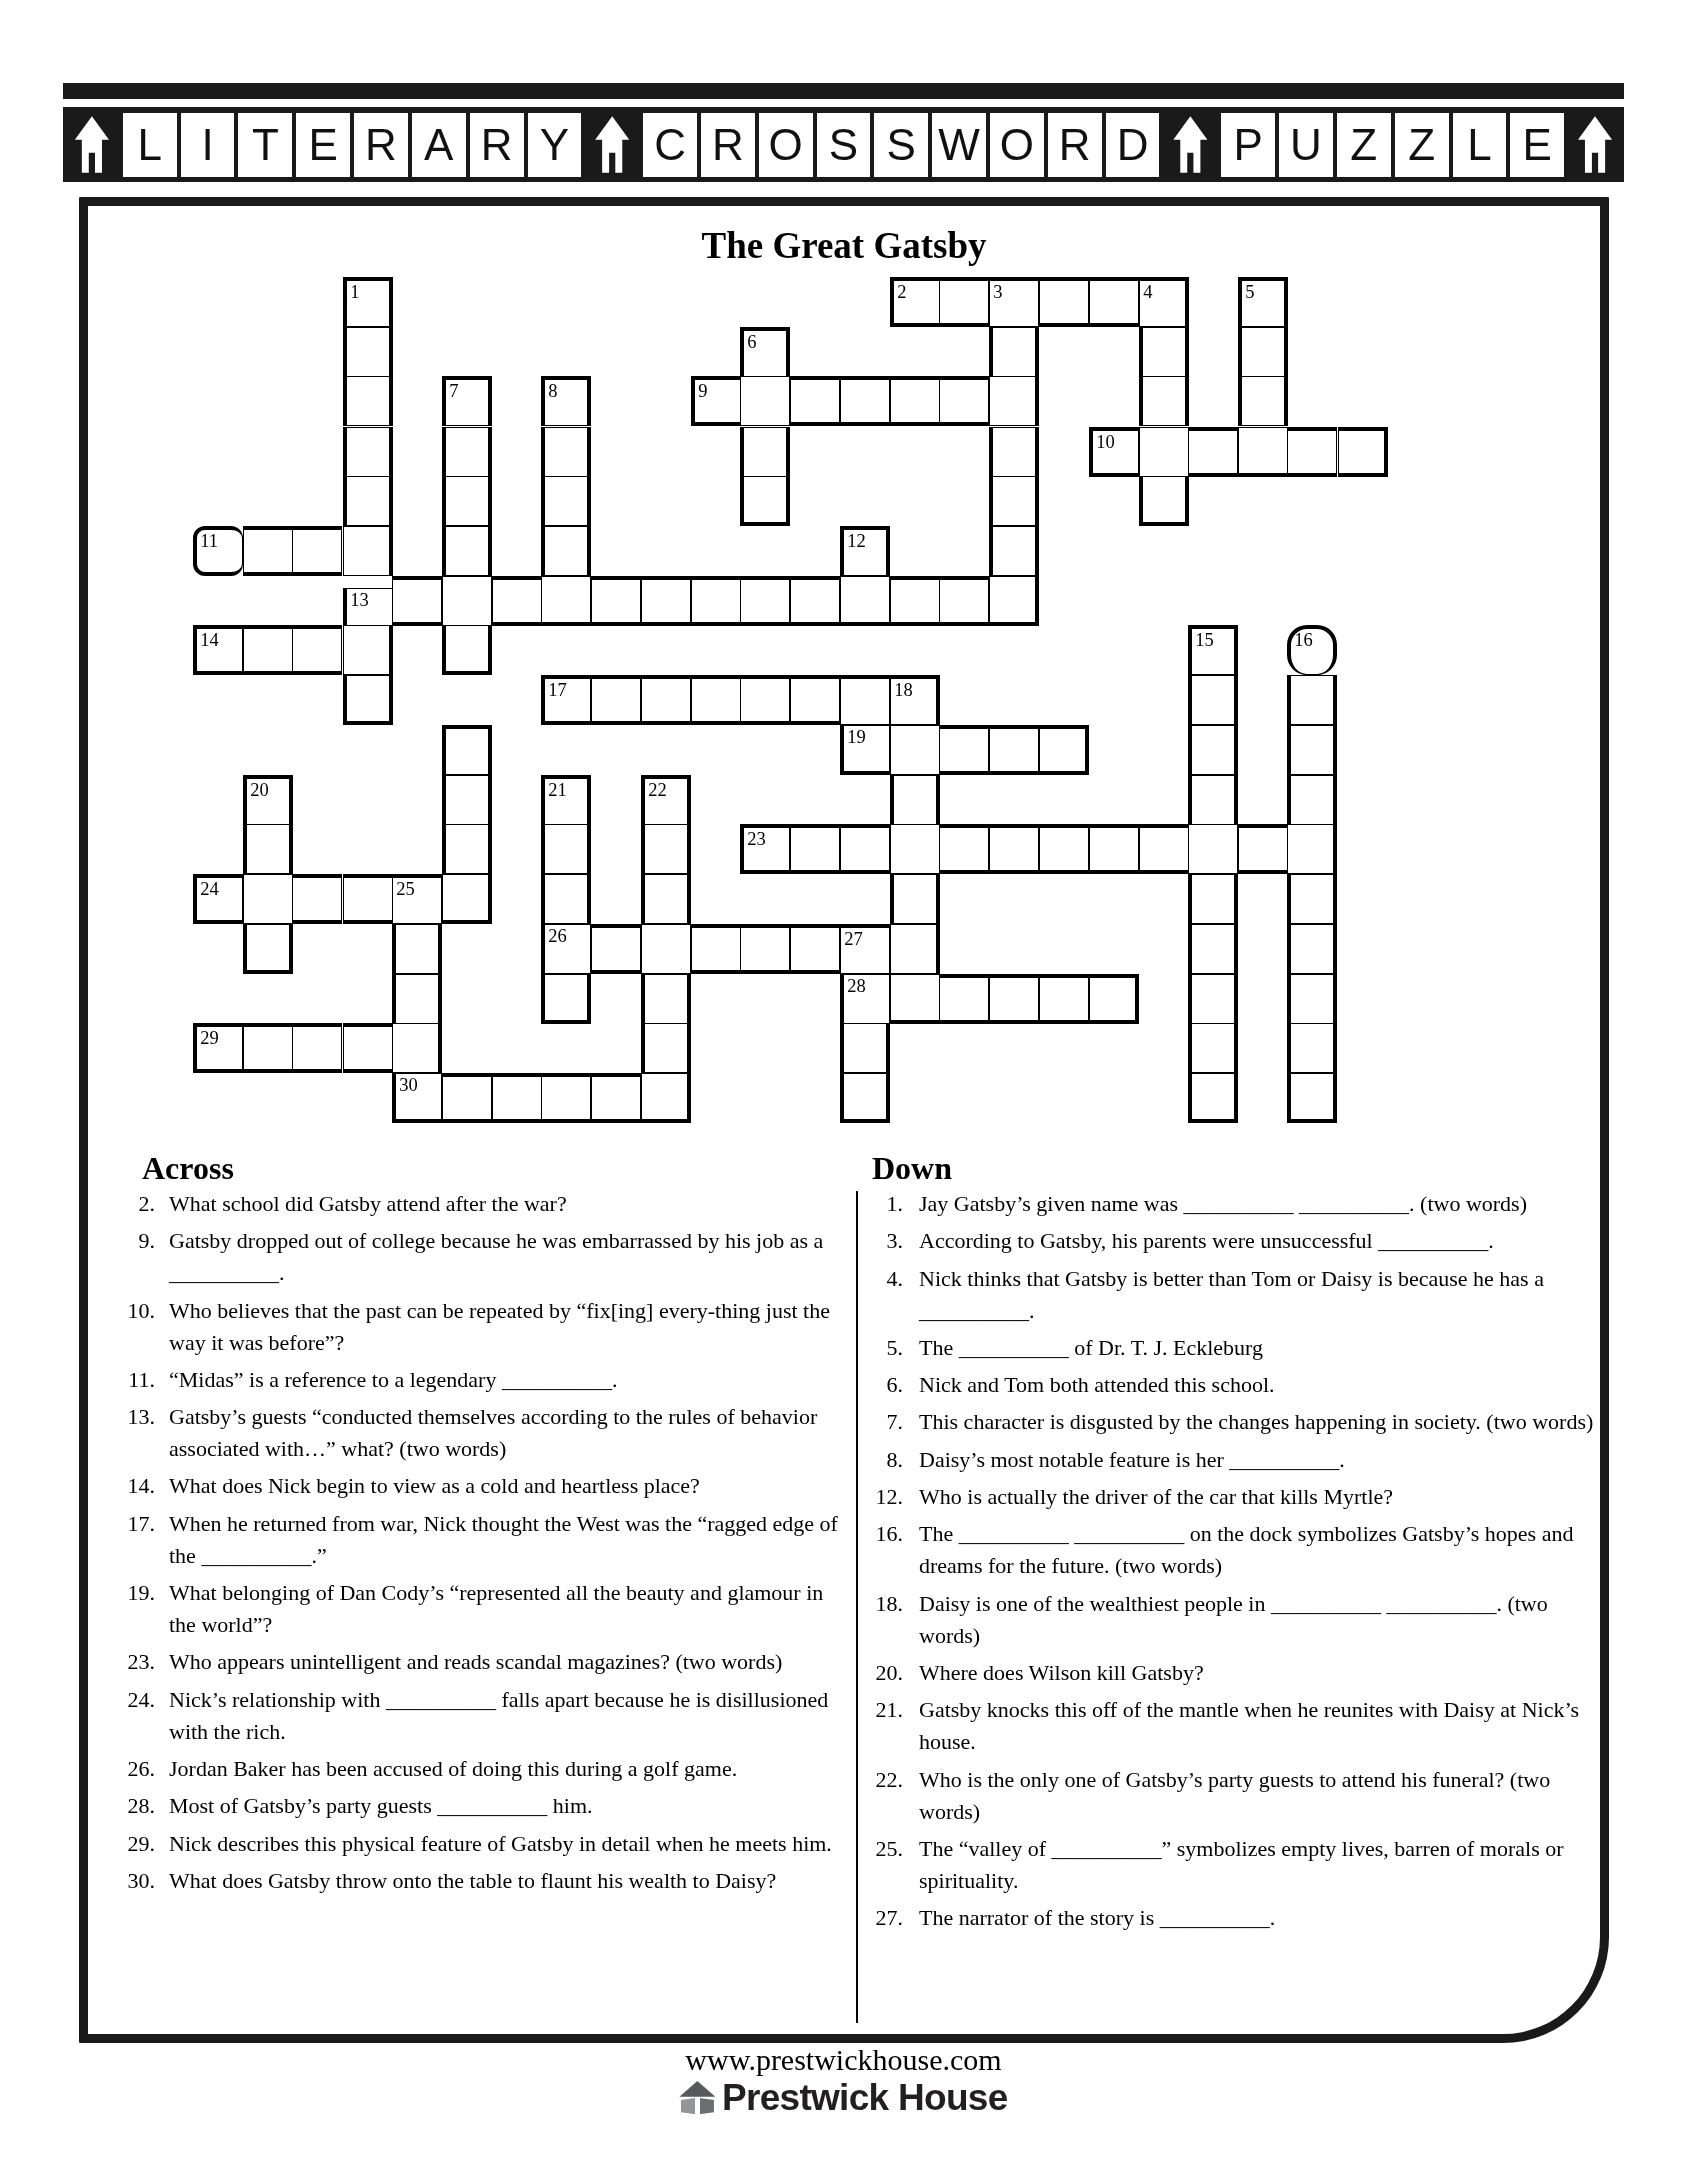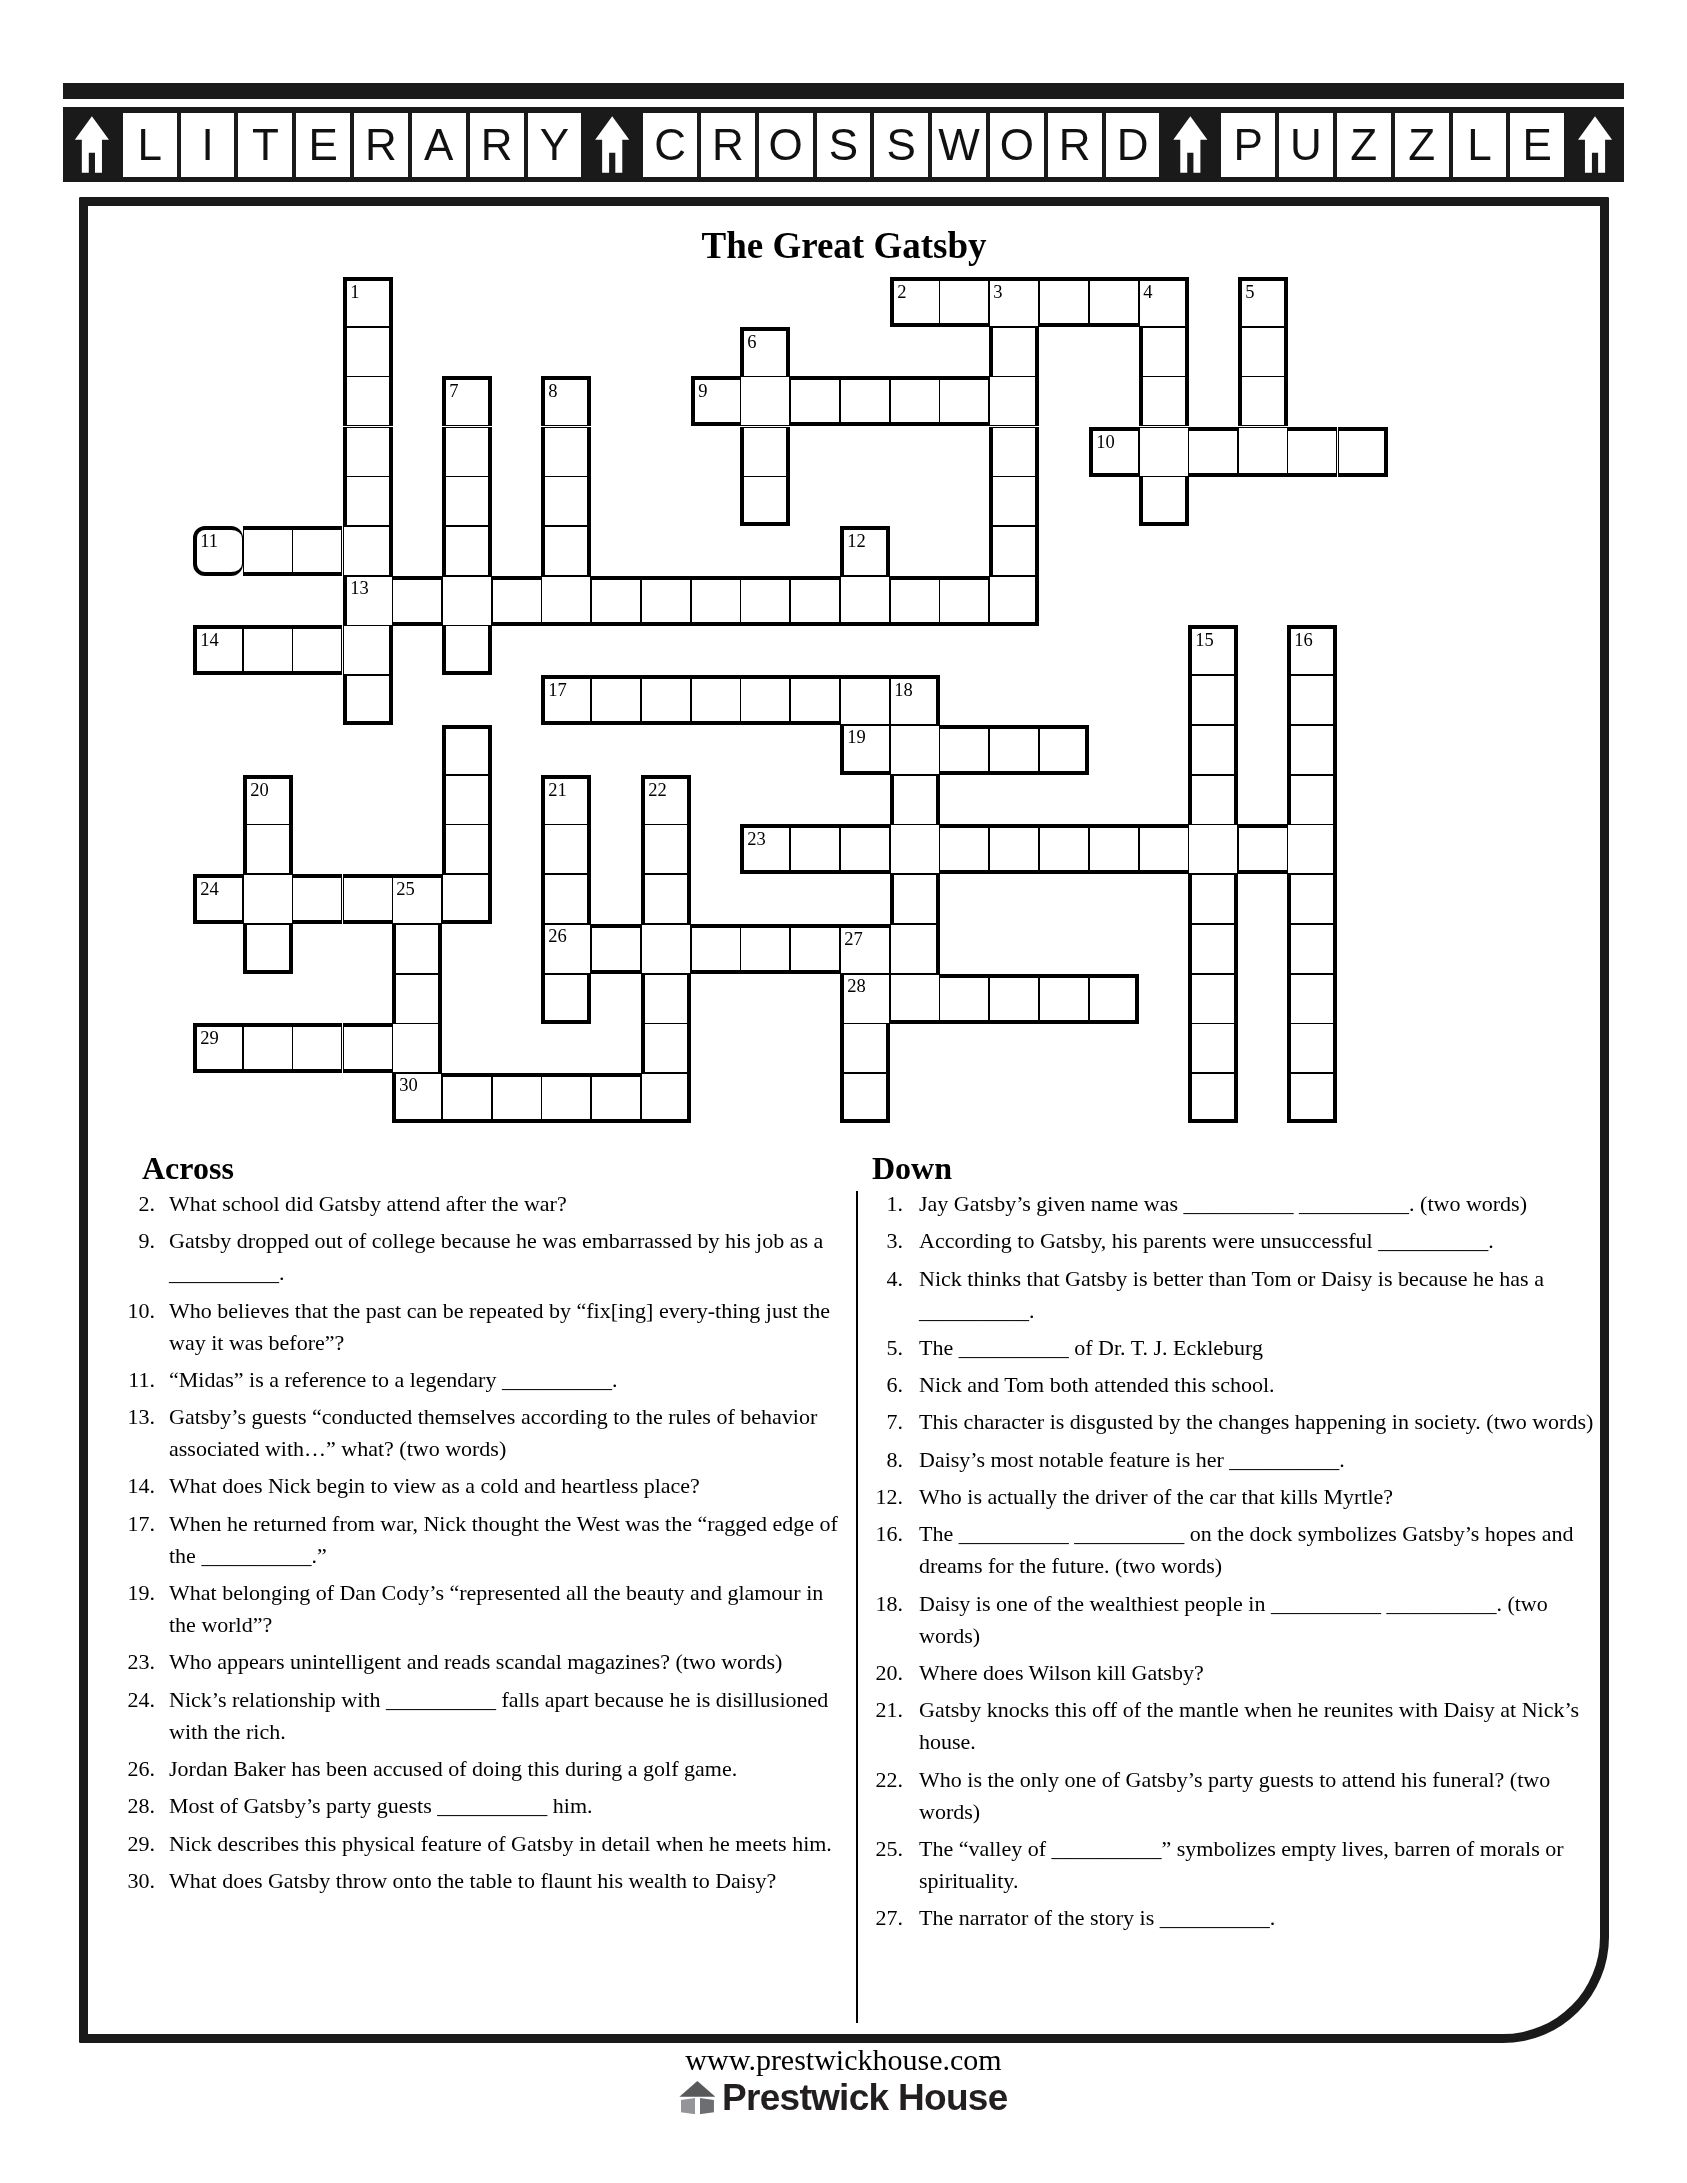--- a/index.html
+++ b/index.html
@@ -170,21 +170,21 @@
       </div>
       <div class="cell" style="left: 243px; top: 526px; border-width: 4.6px 1.3px; border-style: solid; border-color: rgb(0, 0, 0);"></div>
       <div class="cell" style="left: 292px; top: 526px; border-width: 4.6px 1.3px; border-style: solid; border-color: rgb(0, 0, 0);"></div>
       <div class="cell" style="left: 343px; top: 526px; border-width: 1.3px 4.6px 1.3px 1.3px; border-style: solid; border-color: rgb(0, 0, 0);"></div>
       <div class="cell" style="left: 442px; top: 526px; border-width: 1.3px 4.6px; border-style: solid; border-color: rgb(0, 0, 0);"></div>
       <div class="cell" style="left: 541px; top: 526px; border-width: 1.3px 4.6px; border-style: solid; border-color: rgb(0, 0, 0);"></div>
       <div class="cell" style="left: 840px; top: 526px; border-width: 4.6px 4.6px 1.3px; border-style: solid; border-color: rgb(0, 0, 0); text-align: right;">
         <span class="num">12</span>
       </div>
       <div class="cell" style="left: 989px; top: 526px; border-width: 1.3px 4.6px; border-style: solid; border-color: rgb(0, 0, 0);"></div>
-      <div class="cell" style="left: 343px; top: 576px; border-width: 1.3px 1.3px 1.3px 4.6px; border-style: solid; border-color: rgb(0, 0, 0);">
+      <div class="cell" style="left: 343px; top: 588px; border-width: 1.3px 1.3px 1.3px 4.6px; border-style: solid; border-color: rgb(0, 0, 0);">
         <span class="num">13</span>
       </div>
       <div class="cell" style="left: 392px; top: 576px; border-width: 4.6px 1.3px; border-style: solid; border-color: rgb(0, 0, 0);"></div>
       <div class="cell" style="left: 442px; top: 576px; border-width: 1.3px; border-style: solid; border-color: rgb(0, 0, 0);"></div>
       <div class="cell" style="left: 492px; top: 576px; border-width: 4.6px 1.3px; border-style: solid; border-color: rgb(0, 0, 0);"></div>
       <div class="cell" style="left: 541px; top: 576px; border-width: 1.3px 1.3px 4.6px; border-style: solid; border-color: rgb(0, 0, 0);"></div>
       <div class="cell" style="left: 591px; top: 576px; border-width: 4.6px 1.3px; border-style: solid; border-color: rgb(0, 0, 0);"></div>
       <div class="cell" style="left: 641px; top: 576px; border-width: 4.6px 1.3px; border-style: solid; border-color: rgb(0, 0, 0);"></div>
       <div class="cell" style="left: 691px; top: 576px; border-width: 4.6px 1.3px; border-style: solid; border-color: rgb(0, 0, 0);"></div>
       <div class="cell" style="left: 740px; top: 576px; border-width: 4.6px 1.3px; border-style: solid; border-color: rgb(0, 0, 0);"></div>
@@ -196,21 +196,21 @@
       <div class="cell" style="left: 193px; top: 625px; border-width: 4.6px 1.3px 4.6px 4.6px; border-style: solid; border-color: rgb(0, 0, 0);">
         <span class="num">14</span>
       </div>
       <div class="cell" style="left: 243px; top: 625px; border-width: 4.6px 1.3px; border-style: solid; border-color: rgb(0, 0, 0);"></div>
       <div class="cell" style="left: 292px; top: 625px; border-width: 4.6px 1.3px; border-style: solid; border-color: rgb(0, 0, 0);"></div>
       <div class="cell" style="left: 343px; top: 625px; border-width: 1.3px 4.6px 1.3px 1.3px; border-style: solid; border-color: rgb(0, 0, 0);"></div>
       <div class="cell" style="left: 442px; top: 625px; border-width: 1.3px 4.6px 4.6px; border-style: solid; border-color: rgb(0, 0, 0);"></div>
       <div class="cell" style="left: 1188px; top: 625px; border-width: 4.6px 4.6px 1.3px; border-style: solid; border-color: rgb(0, 0, 0);">
         <span class="num">15</span>
       </div>
-      <div class="cell" style="left: 1287px; top: 625px; border-width: 4.6px 4.6px 1.3px; border-style: solid; border-color: rgb(0, 0, 0);">
+      <div class="cell" style="left: 1287px; top: 625px; border-width: 4.6px 4.6px 1.3px; border-style: solid; border-color: rgb(0, 0, 0); border-radius: 20px;">
         <span class="num">16</span>
       </div>
       <div class="cell" style="left: 343px; top: 675px; border-width: 1.3px 4.6px 4.6px; border-style: solid; border-color: rgb(0, 0, 0);"></div>
       <div class="cell" style="left: 541px; top: 675px; border-width: 4.6px 1.3px 4.6px 4.6px; border-style: solid; border-color: rgb(0, 0, 0);">
         <span class="num">17</span>
       </div>
       <div class="cell" style="left: 591px; top: 675px; border-width: 4.6px 1.3px; border-style: solid; border-color: rgb(0, 0, 0);"></div>
       <div class="cell" style="left: 641px; top: 675px; border-width: 4.6px 1.3px; border-style: solid; border-color: rgb(0, 0, 0);"></div>
       <div class="cell" style="left: 691px; top: 675px; border-width: 4.6px 1.3px; border-style: solid; border-color: rgb(0, 0, 0);"></div>
       <div class="cell" style="left: 740px; top: 675px; border-width: 4.6px 1.3px; border-style: solid; border-color: rgb(0, 0, 0);"></div>

